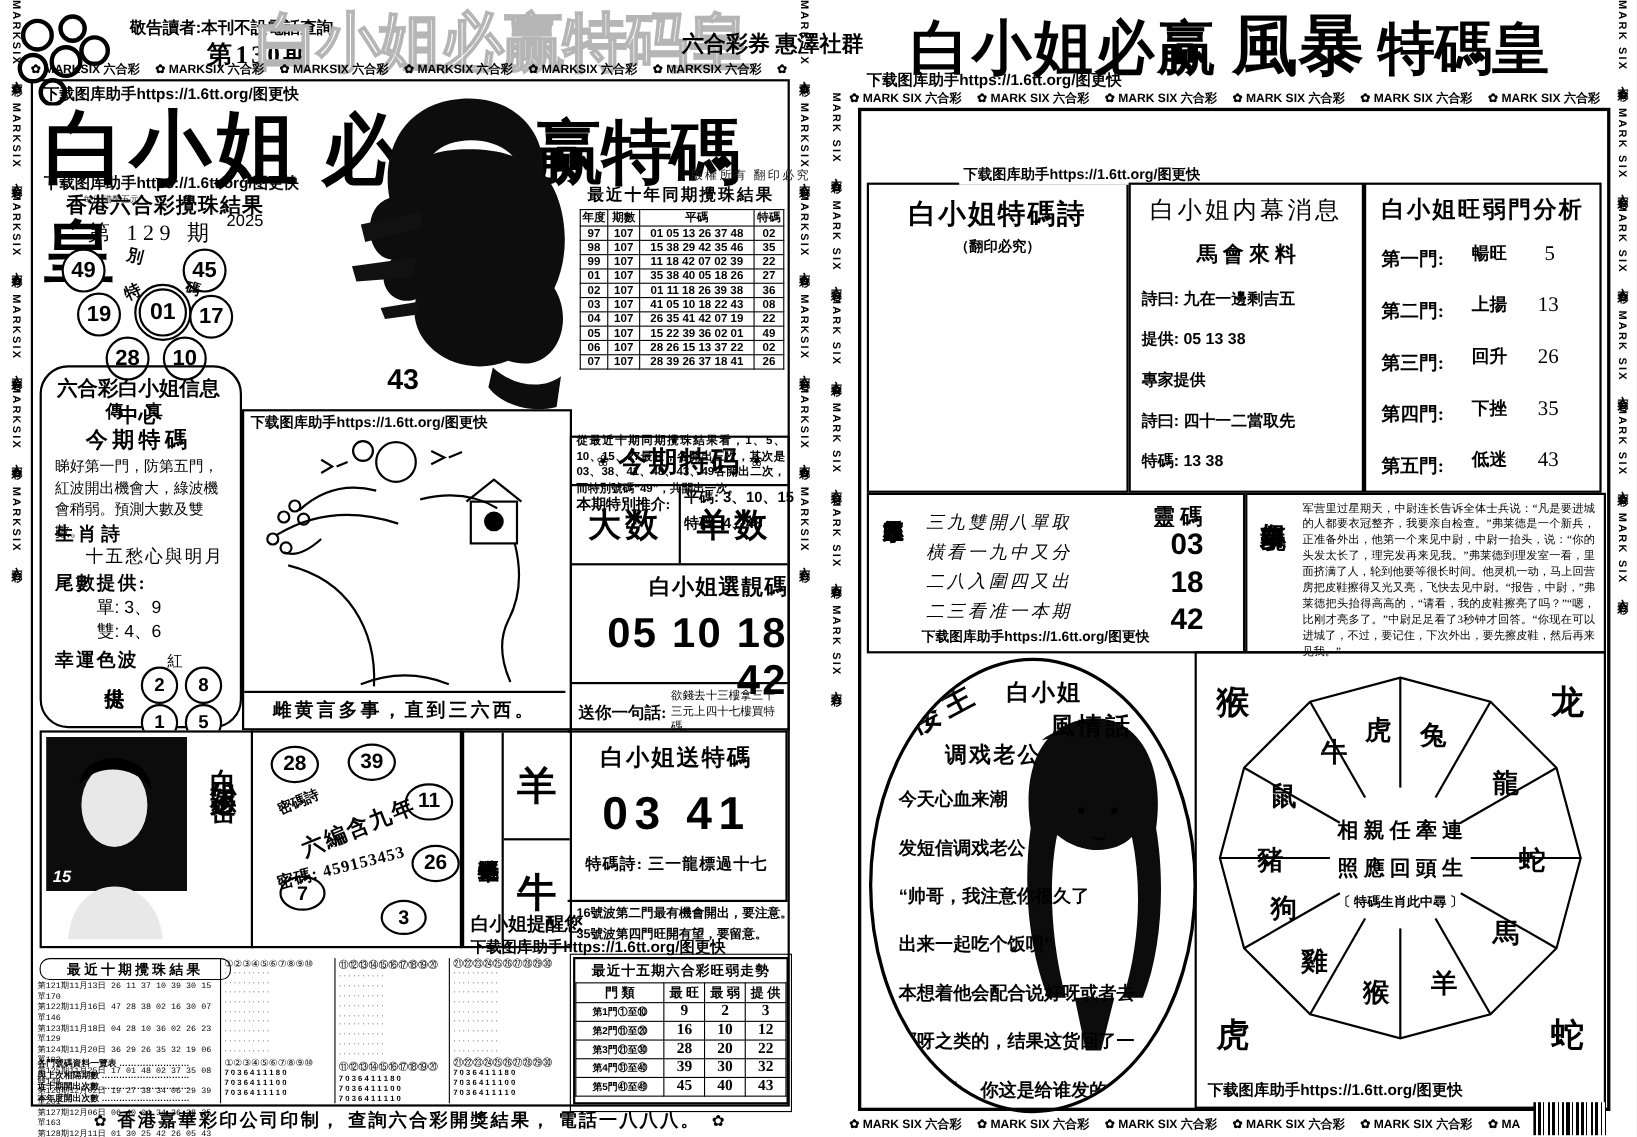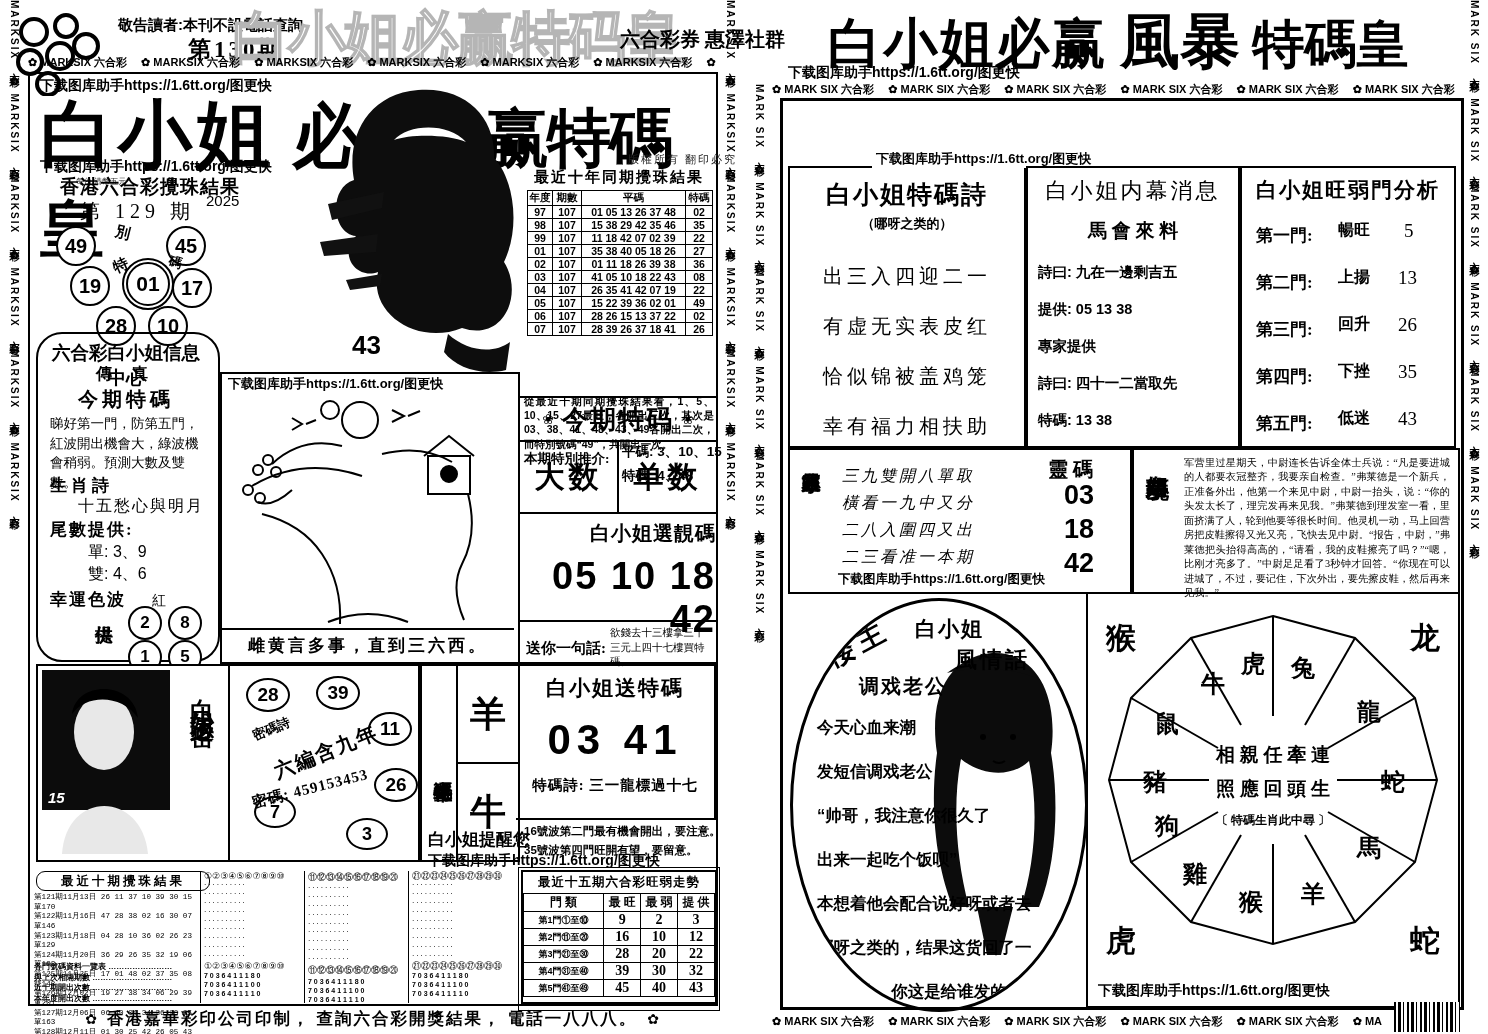--- a/index.html
+++ b/index.html
@@ -431,25 +431,21 @@
       <span>✿ MARK SIX 六合彩</span>
       <span>✿ MARK SIX 六合彩</span>
       <span>✿ MARK SIX 六合彩</span>
   </div>
 
   <div class="abs" style="left:780px;top:98px;width:678px;height:906px;border:3px solid #000;"></div>
 
 
   <div class="abs" style="left:788px;top:166px;width:234px;height:278px;border:2px solid #000;text-align:center;">
     <div class="b serif" style="font-size:25px;margin-top:10px;letter-spacing:2px;">白小姐特碼詩</div>
-    <div class="b" style="font-size:13px;margin-top:4px;">（哪呀之类的）</div>
-    <div class="serif pre" style="font-size:20px;line-height:50px;margin-top:18px;letter-spacing:4px;">出三入四迎二一
-有虚无实表皮红
-恰似锦被盖鸡笼
-幸有福力相扶助</div>
+    <div class="b" style="font-size:13px;margin-top:4px;">（翻印必究）</div>
   </div>
   <div class="abs b" style="left:872px;top:150px;font-size:13px;background:#fff;padding:0 4px;">下载图库助手https://1.6tt.org/图更快</div>
 
   <div class="abs" style="left:1026px;top:166px;width:210px;height:278px;border:2px solid #000;">
     <div class="serif" style="font-size:22px;text-align:center;margin-top:8px;letter-spacing:3px;">白小姐内幕消息</div>
     <div class="b serif" style="font-size:19px;text-align:center;margin-top:12px;">馬 會 來 料</div>
     <div class="b pre" style="font-size:14.5px;line-height:37px;margin:10px 0 0 10px;">詩曰: 九在一邊剩吉五
 提供: 05 13 38
 專家提供
 詩曰: 四十一二當取先

